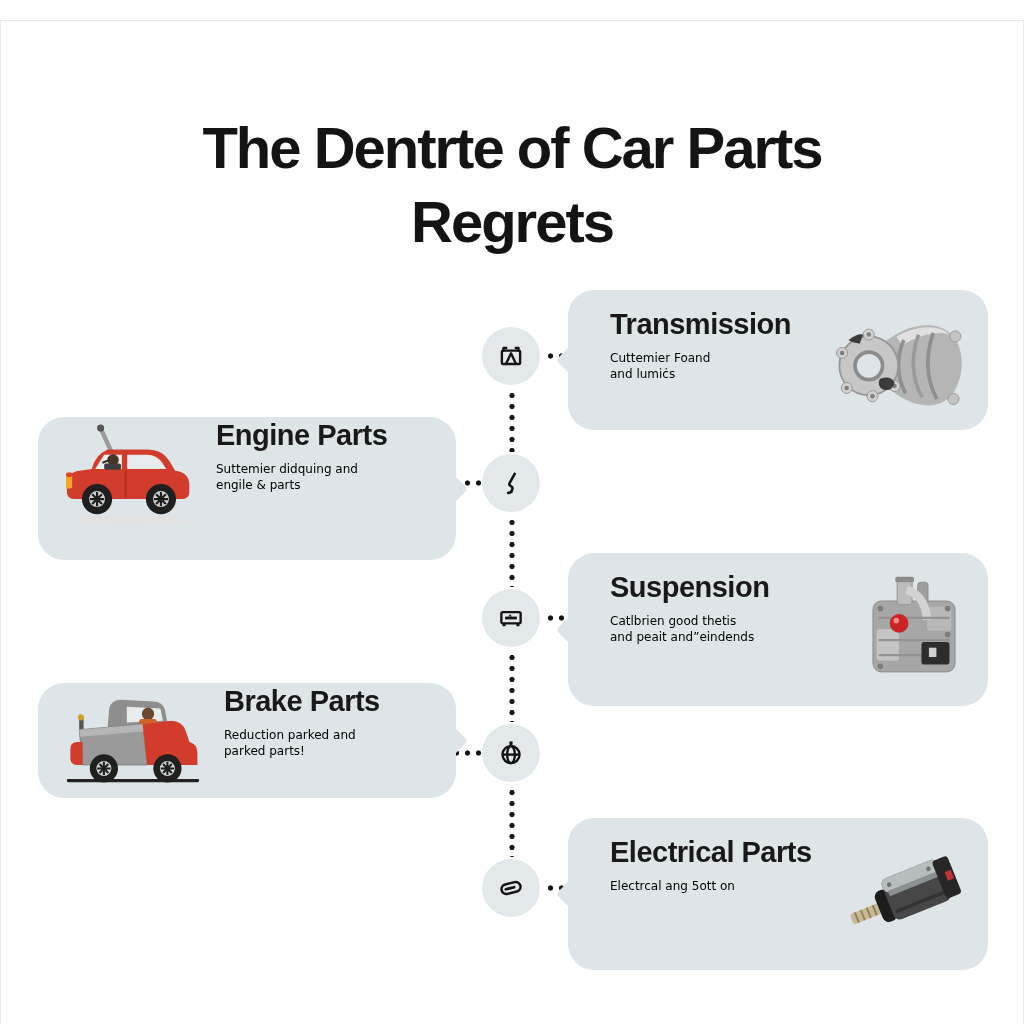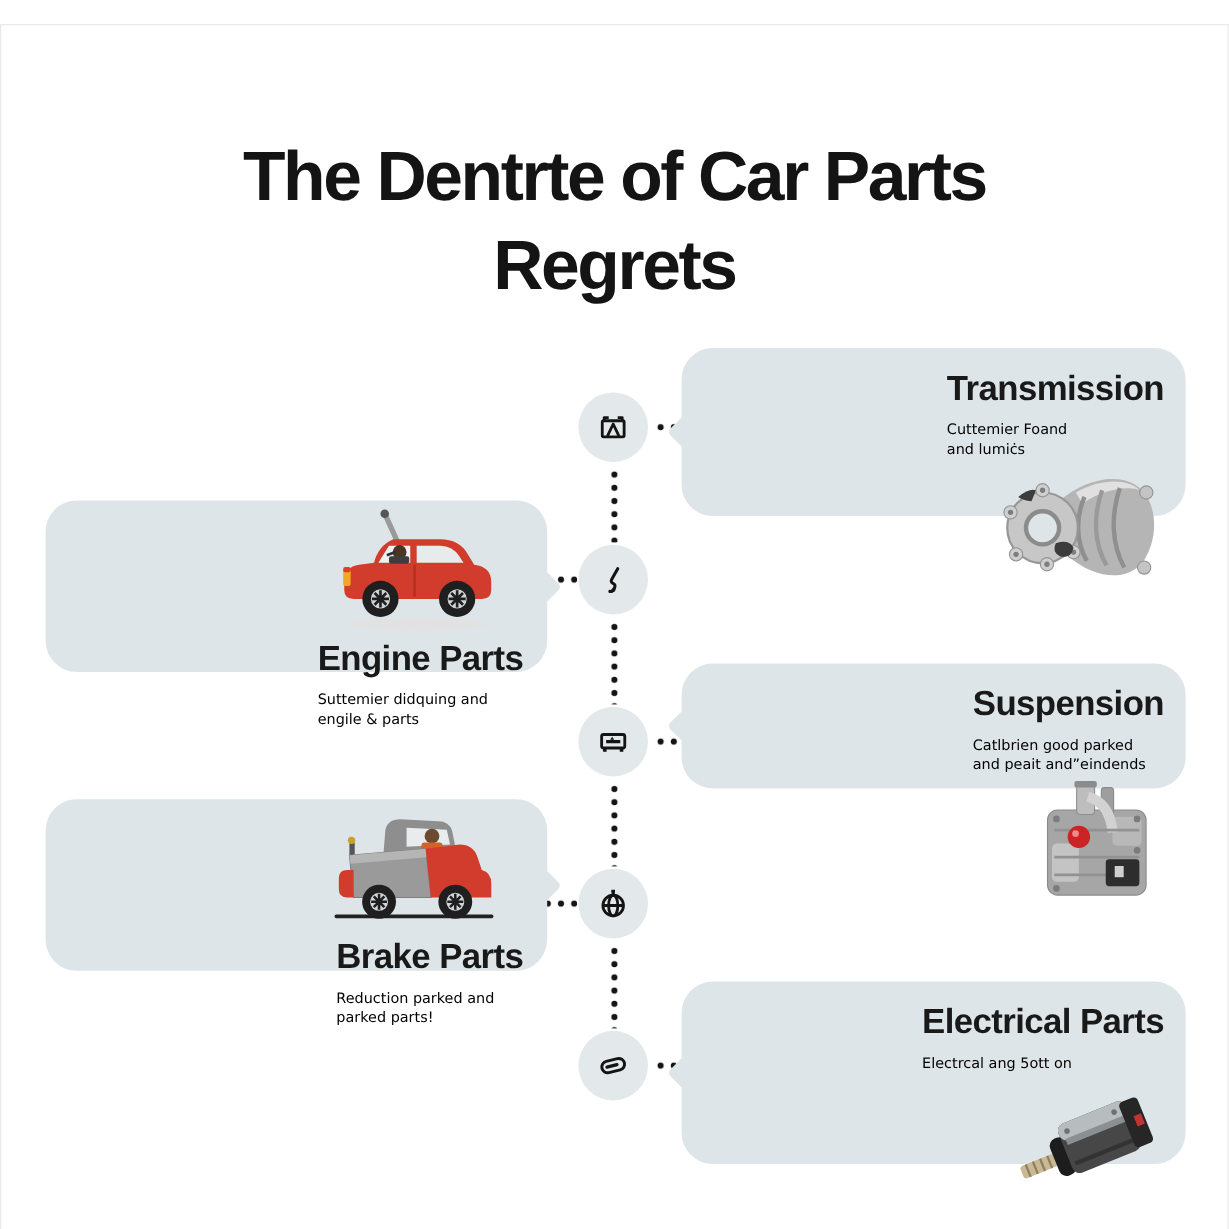--- a/index.html
+++ b/index.html
@@ -12,21 +12,21 @@
   .title{
     position:absolute;top:52px;left:0;width:1024px;text-align:center;
     color:#141414;font-weight:900;font-size:58px;line-height:1.28;
     letter-spacing:-2px;
   }
   .title .line{display:block;}
 
   
   .card{
     position:absolute;background:#dee5e8;border-radius:26px;
-    display:flex;align-items:flex-end;box-sizing:border-box;flex-direction:column;
+    display:flex;align-items:flex-start;box-sizing:border-box;
   }
   .card-right{left:568px;width:420px;padding:18px 18px 18px 42px;}
   .card-left{left:38px;width:418px;padding:2px 20px;}
   .card-tail{
     position:absolute;width:20px;height:20px;background:#dee5e8;
     border-radius:4px;top:50%;
   }
   .card-right .card-tail{left:-8px;transform:translateY(-50%) rotate(45deg);}
   .card-left  .card-tail{right:-8px;transform:translateY(-50%) rotate(45deg);}
   .card-text{flex:1 1 auto;min-width:0;}
@@ -184,26 +184,26 @@
     </div>
     <div class="card-text">
       <h2>Engine Parts</h2>
       <p>
         <span>Suttemier didquing and</span>
         <span>engile &amp; parts</span>
       </p>
     </div>
   </section>
 
-  <section class="card card-right" style="top:533px;height:104px">
+  <section class="card card-right" style="top:533px;height:153px">
     <div class="card-tail"></div>
     <div class="card-text">
       <h2>Suspension</h2>
       <p>
-        <span>Catlbrien good parked</span>
+        <span>Catlbrien good thetis</span>
         <span>and peait and”eindends</span>
       </p>
     </div>
     <div class="card-img">
       <svg width="112" height="116" viewBox="0 0 120 124">
         <rect x="16" y="32" width="88" height="76" rx="9" fill="#a6a6a6" stroke="#8a8a8a"></rect>
         <rect x="20" y="62" width="24" height="34" rx="4" fill="#c4c4c4"></rect>
         <rect x="74" y="38" width="26" height="26" rx="4" fill="#b8b8b8"></rect>
         <rect x="42" y="8" width="16" height="28" rx="3" fill="#bdbdbd" stroke="#8f8f8f"></rect>
         <rect x="64" y="12" width="11" height="24" rx="3" fill="#9e9e9e" stroke="#8a8a8a"></rect>
@@ -215,21 +215,21 @@
         <circle cx="44" cy="56" r="10" fill="#cc2424"></circle>
         <circle cx="41" cy="53" r="3" fill="#ef8a8a"></circle>
         <circle cx="24" cy="40" r="3" fill="#7c7c7c"></circle>
           <circle cx="96" cy="40" r="3" fill="#7c7c7c"></circle>
         <circle cx="24" cy="102" r="3" fill="#7c7c7c"></circle>
           <circle cx="96" cy="68" r="3" fill="#7c7c7c"></circle>
       </svg>
     </div>
   </section>
 
-  <section class="card card-left" style="top:646px;height:143px">
+  <section class="card card-left" style="top:663px;height:115px">
     <div class="card-tail"></div>
     <div class="card-img">
       <svg width="150" height="114" viewBox="0 0 170 124">
         <rect x="10" y="104" width="150" height="3.5" rx="1.5" fill="#222"></rect>
         <path d="M58 24 Q60 14 72 14 L108 16 Q118 16 121 25 L124 40 L96 44 L56 48 Z" fill="#8e8e8e"></path>
         <path d="M78 22 L116 24 L119 38 L78 40 Z" fill="#e8ecec"></path>
         <circle cx="102" cy="30" r="7" fill="#6b4a2f"></circle>
         <rect x="92" y="36" width="20" height="10" rx="3" fill="#d2622a"></rect>
         <rect x="24" y="36" width="5" height="14" fill="#555"></rect>
         <circle cx="26" cy="34" r="3.5" fill="#c9a227"></circle>

